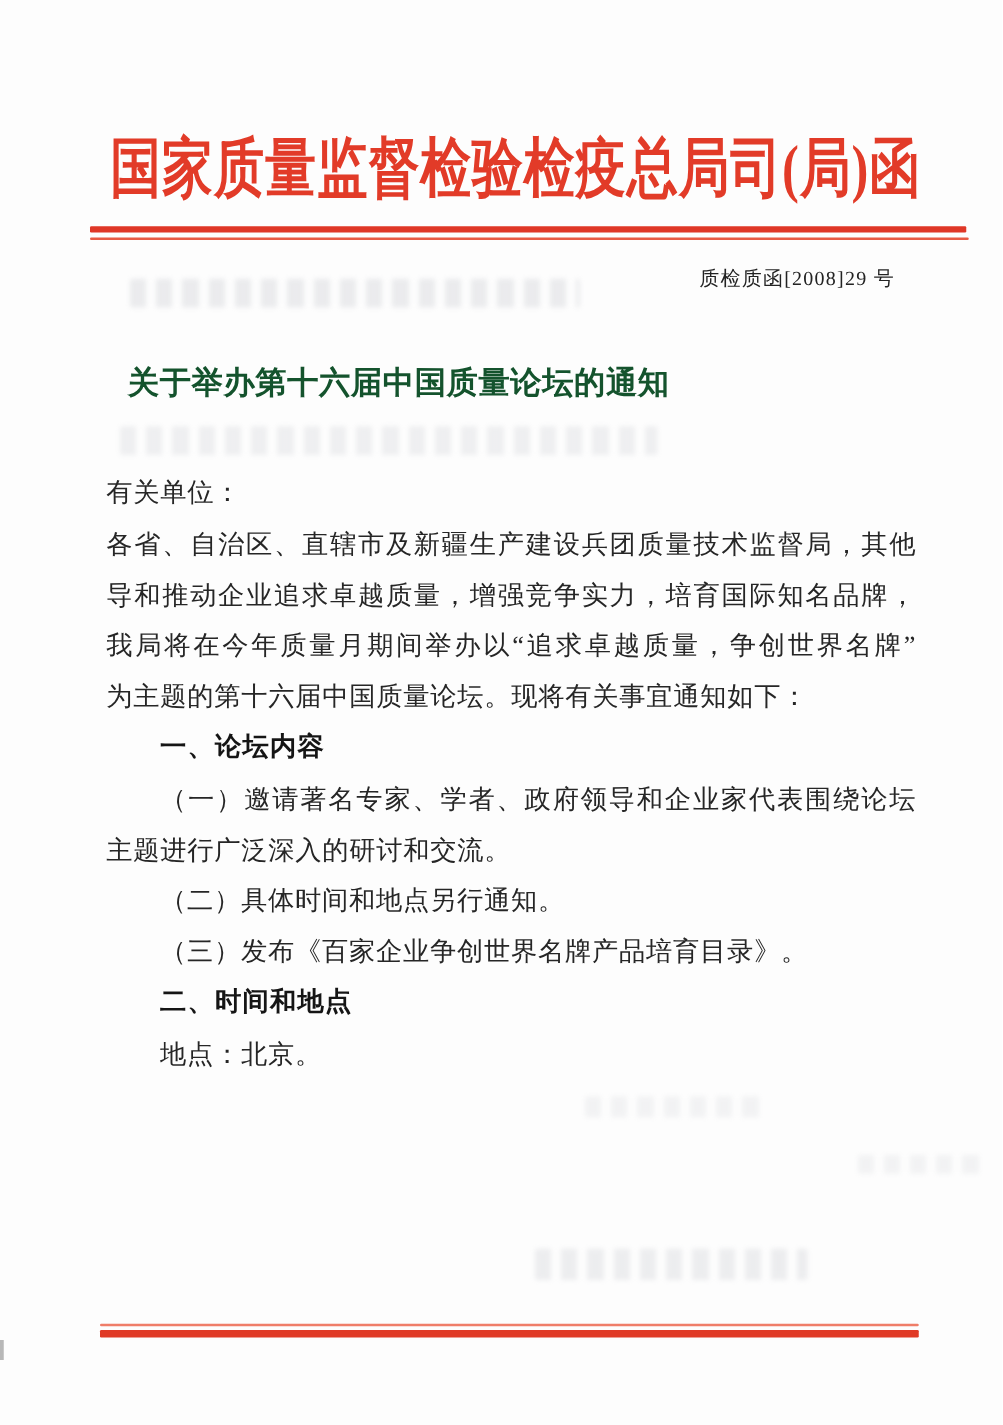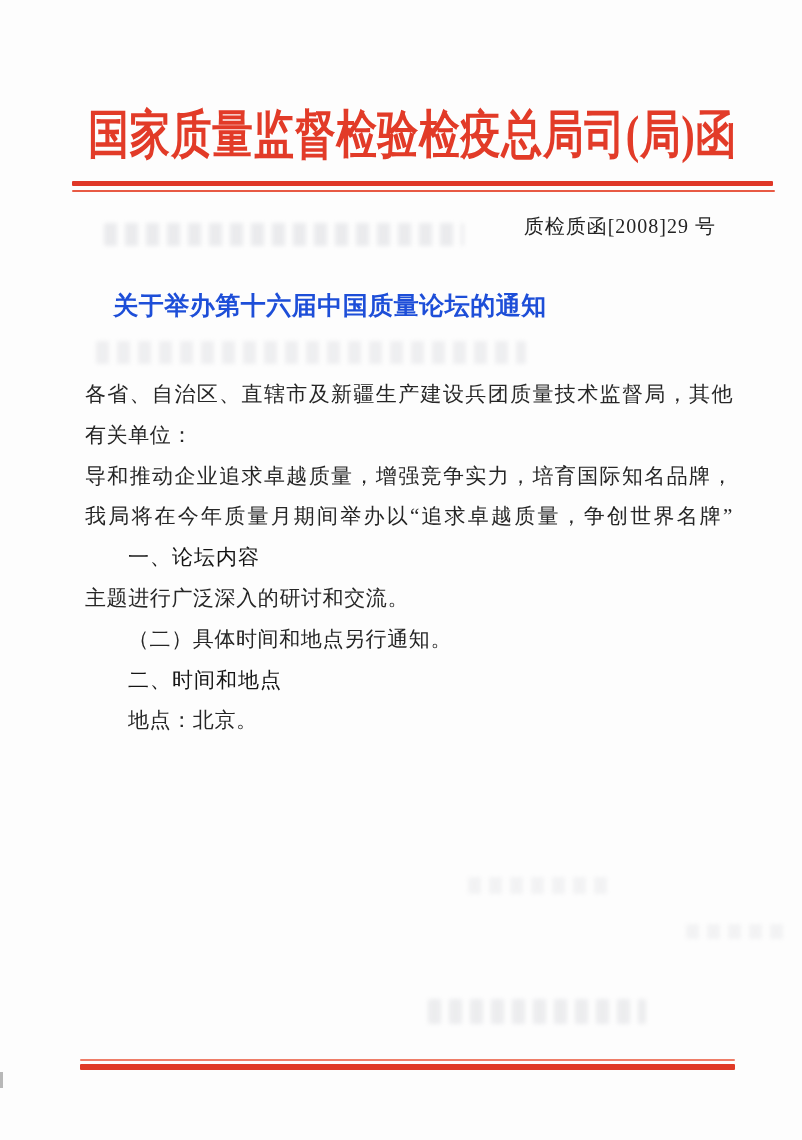--- a/index.html
+++ b/index.html
@@ -23,44 +23,44 @@
     letter-spacing:1px;
   }
   .rule { position:absolute; border-radius:1px; }
   .rule-top-thick  { top:181px; left:72px; width:701px; height:5px; background:#df3727; }
   .rule-top-thin   { top:190px; left:72px; width:703px; height:2px; background:#e85a44; }
   .rule-bot-thin   { top:1059px; left:80px; width:655px; height:2px; background:#ef7d68; }
   .rule-bot-thick  { top:1064px; left:80px; width:655px; height:6px; background:#e03a26; }
 
   .doc-number {
     position:absolute; top:213px; right:86px;
-    font-size:20px; letter-spacing:1px;
+    font-size:16px; letter-spacing:1px;
     color:#232323;
     white-space:nowrap;
   }
   .doc-title {
-    position:absolute; top:289px; left:11px; width:638px;
+    position:absolute; top:289px; left:0; width:638px;
     text-align:center;
     font-size:25px; font-weight:bold;
     letter-spacing:0.5px;
-    color:#1d4ed8;
+    color:#14532d;
     white-space:nowrap;
   }
   .body-block {
     position:absolute; top:374px; left:85px; width:648px;
     font-size:21px; line-height:40.8px;
     letter-spacing:0.6px;
     color:#262626;
   }
   .bline { height:40.8px; overflow:visible; white-space:nowrap; }
   .bline.ind { text-indent:43px; }
   .bline.j   { white-space:normal; text-align:justify; text-align-last:justify; }
   .bline.b   {
     font-family:"Liberation Sans","DejaVu Sans",sans-serif;
-    font-weight:normal; color:#151515; letter-spacing:1px;
+    font-weight:bold; color:#151515; letter-spacing:1px;
   }
   
   .ghost {
     position:absolute;
     background:repeating-linear-gradient(90deg,
       rgba(165,168,178,0.55) 0px, rgba(165,168,178,0.55) 13px,
       rgba(255,255,255,0)   13px, rgba(255,255,255,0)   21px);
     filter:blur(2px);
     opacity:0.38;
     border-radius:2px;
@@ -87,27 +87,30 @@
 
   <div class="ghost ghost-1"></div>
 
   <div class="doc-number">质检质函[2008]29 号</div>
 
   <div class="doc-title">关于举办第十六届中国质量论坛的通知</div>
 
   <div class="ghost ghost-2"></div>
 
   <div class="body-block">
+    <div class="bline">有关单位：</div>
     <div class="bline j">各省、自治区、直辖市及新疆生产建设兵团质量技术监督局，其他</div>
-    <div class="bline">有关单位：</div>
     <div class="bline j">导和推动企业追求卓越质量，增强竞争实力，培育国际知名品牌，</div>
     <div class="bline j">我局将在今年质量月期间举办以“追求卓越质量，争创世界名牌”</div>
+    <div class="bline">为主题的第十六届中国质量论坛。现将有关事宜通知如下：</div>
     <div class="bline ind b">一、论坛内容</div>
+    <div class="bline j ind">（一）邀请著名专家、学者、政府领导和企业家代表围绕论坛</div>
     <div class="bline">主题进行广泛深入的研讨和交流。</div>
     <div class="bline ind">（二）具体时间和地点另行通知。</div>
+    <div class="bline ind">（三）发布《百家企业争创世界名牌产品培育目录》。</div>
     <div class="bline ind b">二、时间和地点</div>
     <div class="bline ind">地点：北京。</div>
   </div>
 
   <div class="ghost ghost-3"></div>
   <div class="ghost ghost-4"></div>
   <div class="ghost ghost-5"></div>
 
   <div class="rule rule-bot-thin"></div>
   <div class="rule rule-bot-thick"></div>

